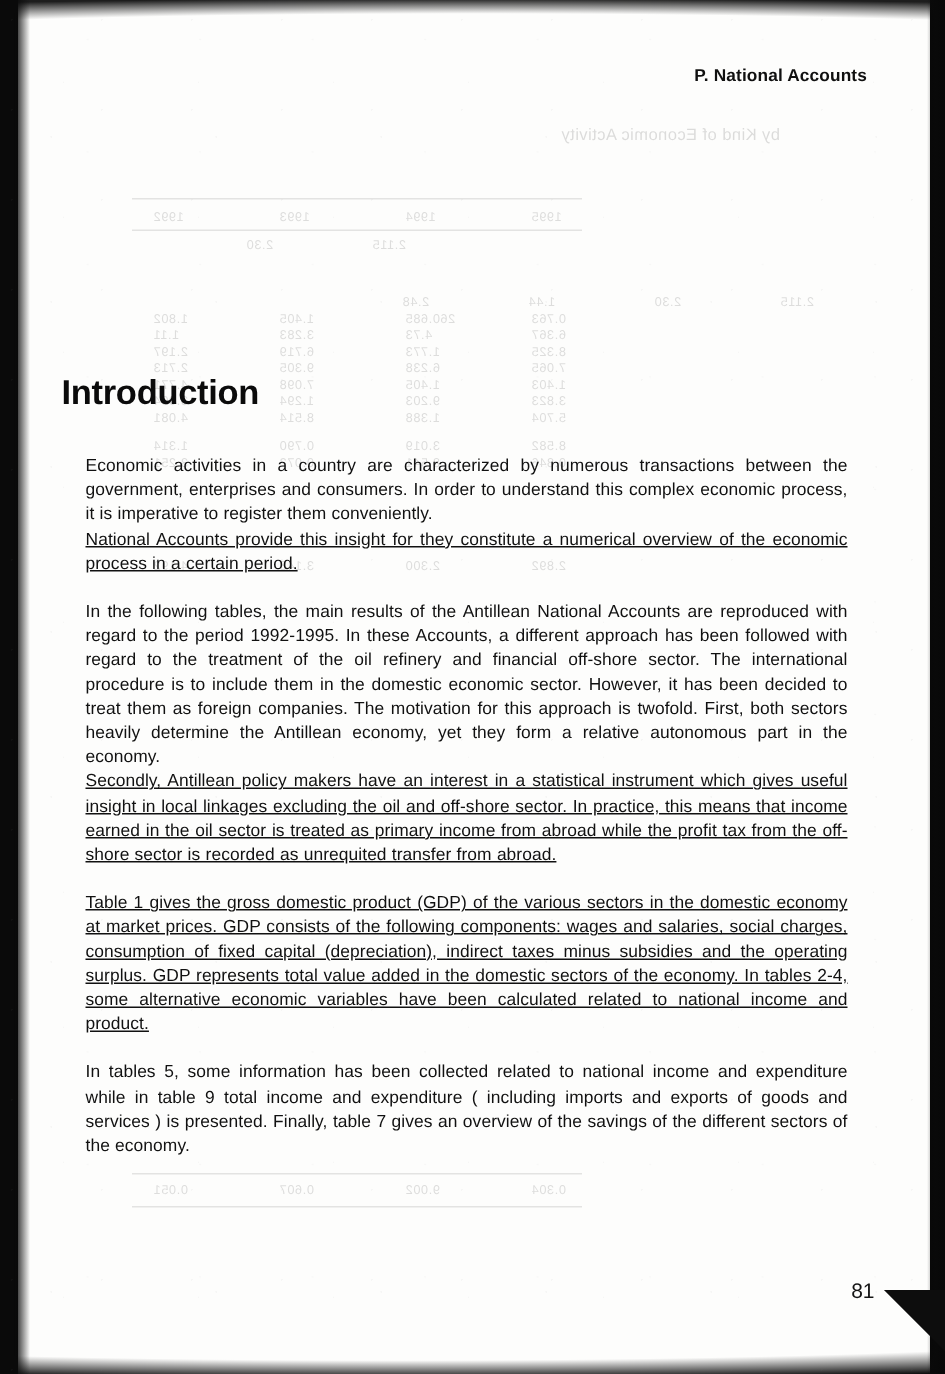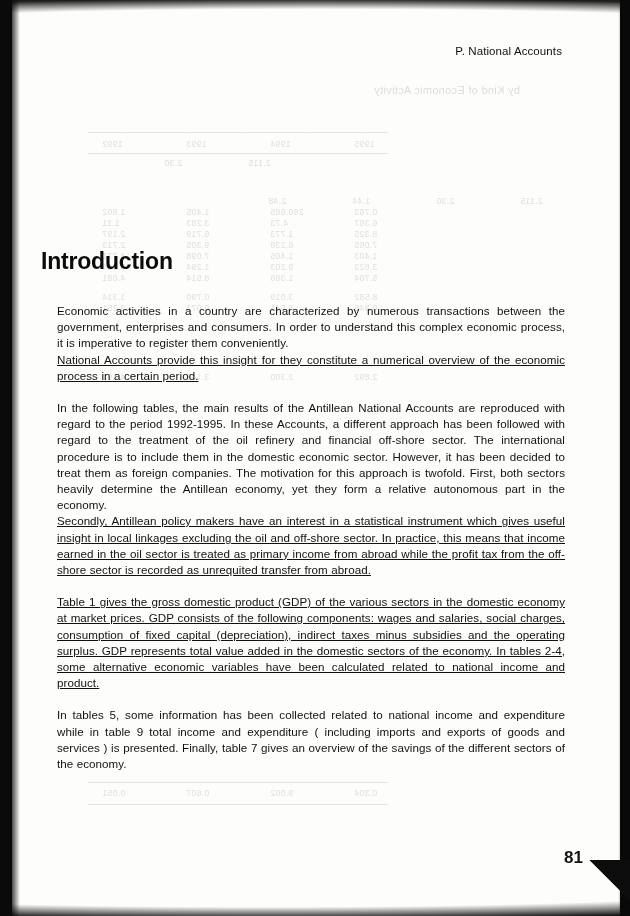--- a/index.html
+++ b/index.html
@@ -121,24 +121,24 @@
   }
   .bleed-row .lbl {
     width: 150px;
     text-align: left;
     padding-left: 16px;
   }
 
   
   .running-head {
     position: absolute;
-    right: 68px;
+    right: 52px;
     top: 45px;
     font-size: 11.5px;
-    font-weight: normal;
+    font-weight: bold;
     color: #101010;
     letter-spacing: 0.1px;
     margin-left: 22px;
   }
 
   .page-heading {
     position: absolute;
     left: 41px;
     top: 233px;
     font-size: 23px;
@@ -163,22 +163,22 @@
     letter-spacing: 0.05px;
     word-spacing: 0.2px;
   }
   .para.tight { margin-bottom: 0; }
   .para.gap-lg { margin-bottom: 16px; text-decoration: underline; }
 
   .folio {
     position: absolute;
     right: 47px;
     bottom: 48px;
-    font-size: 17px;
-    font-weight: bold;
+    font-size: 14px;
+    font-weight: normal;
     color: #141414;
   }
 
   
   .noise {
     position: absolute;
     inset: 0;
     pointer-events: none;
     opacity: 0.05;
     background-image:

